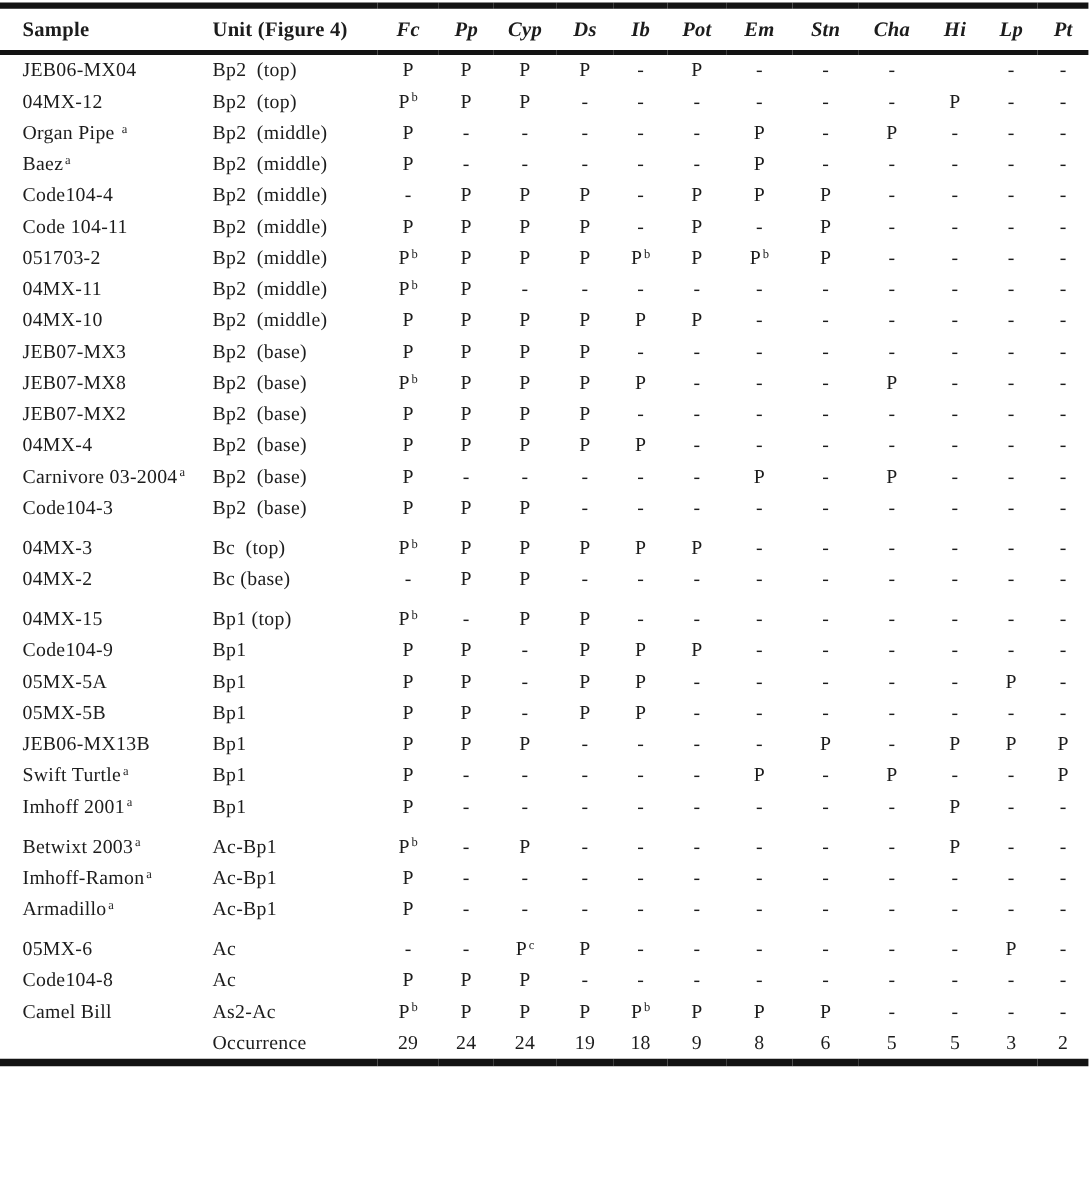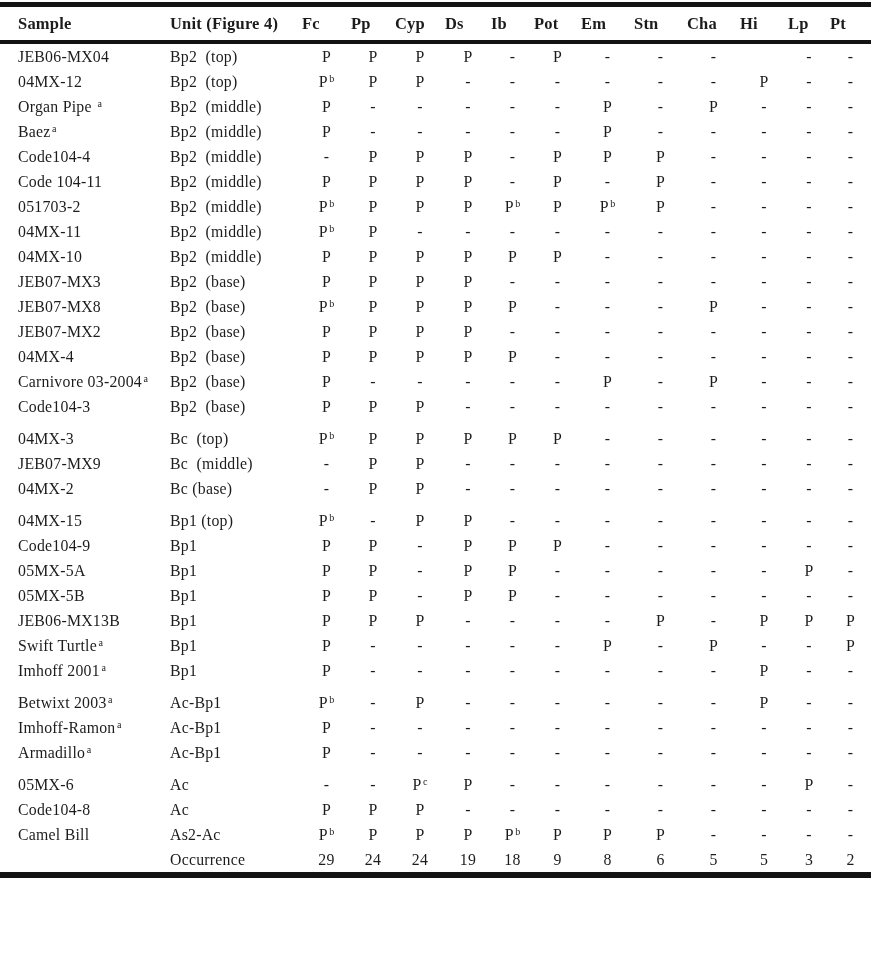--- a/index.html
+++ b/index.html
@@ -31,21 +31,22 @@
     vertical-align: middle;
     border-bottom: 4px solid #131313;
     padding: 0;
     letter-spacing: 0.2px;
   }
   th.h-left {
     text-align: left;
     padding-left: 18px;
   }
   th.h-val {
-    text-align: left;
+    text-align: center;
+    font-style: italic;
   }
   td {
     height: 25px;
     padding: 0;
     font-size: 15.8px;
     vertical-align: middle;
     line-height: 1;
     letter-spacing: 0.25px;
   }
   td.c-sample, td.c-unit {
@@ -357,36 +358,20 @@
           <td class="c-val">P</td>
           <td class="c-val">P</td>
           <td class="c-val">-</td>
           <td class="c-val">-</td>
           <td class="c-val">-</td>
           <td class="c-val">-</td>
           <td class="c-val">-</td>
           <td class="c-val">-</td>
         </tr>
         <tr>
-          <td class="c-sample">JEB07-MX9</td>
-          <td class="c-unit">Bc  (middle)</td>
-          <td class="c-val">-</td>
-          <td class="c-val">P</td>
-          <td class="c-val">P</td>
-          <td class="c-val">-</td>
-          <td class="c-val">-</td>
-          <td class="c-val">-</td>
-          <td class="c-val">-</td>
-          <td class="c-val">-</td>
-          <td class="c-val">-</td>
-          <td class="c-val">-</td>
-          <td class="c-val">-</td>
-          <td class="c-val">-</td>
-        </tr>
-        <tr>
           <td class="c-sample">04MX-2</td>
           <td class="c-unit">Bc (base)</td>
           <td class="c-val">-</td>
           <td class="c-val">P</td>
           <td class="c-val">P</td>
           <td class="c-val">-</td>
           <td class="c-val">-</td>
           <td class="c-val">-</td>
           <td class="c-val">-</td>
           <td class="c-val">-</td>

